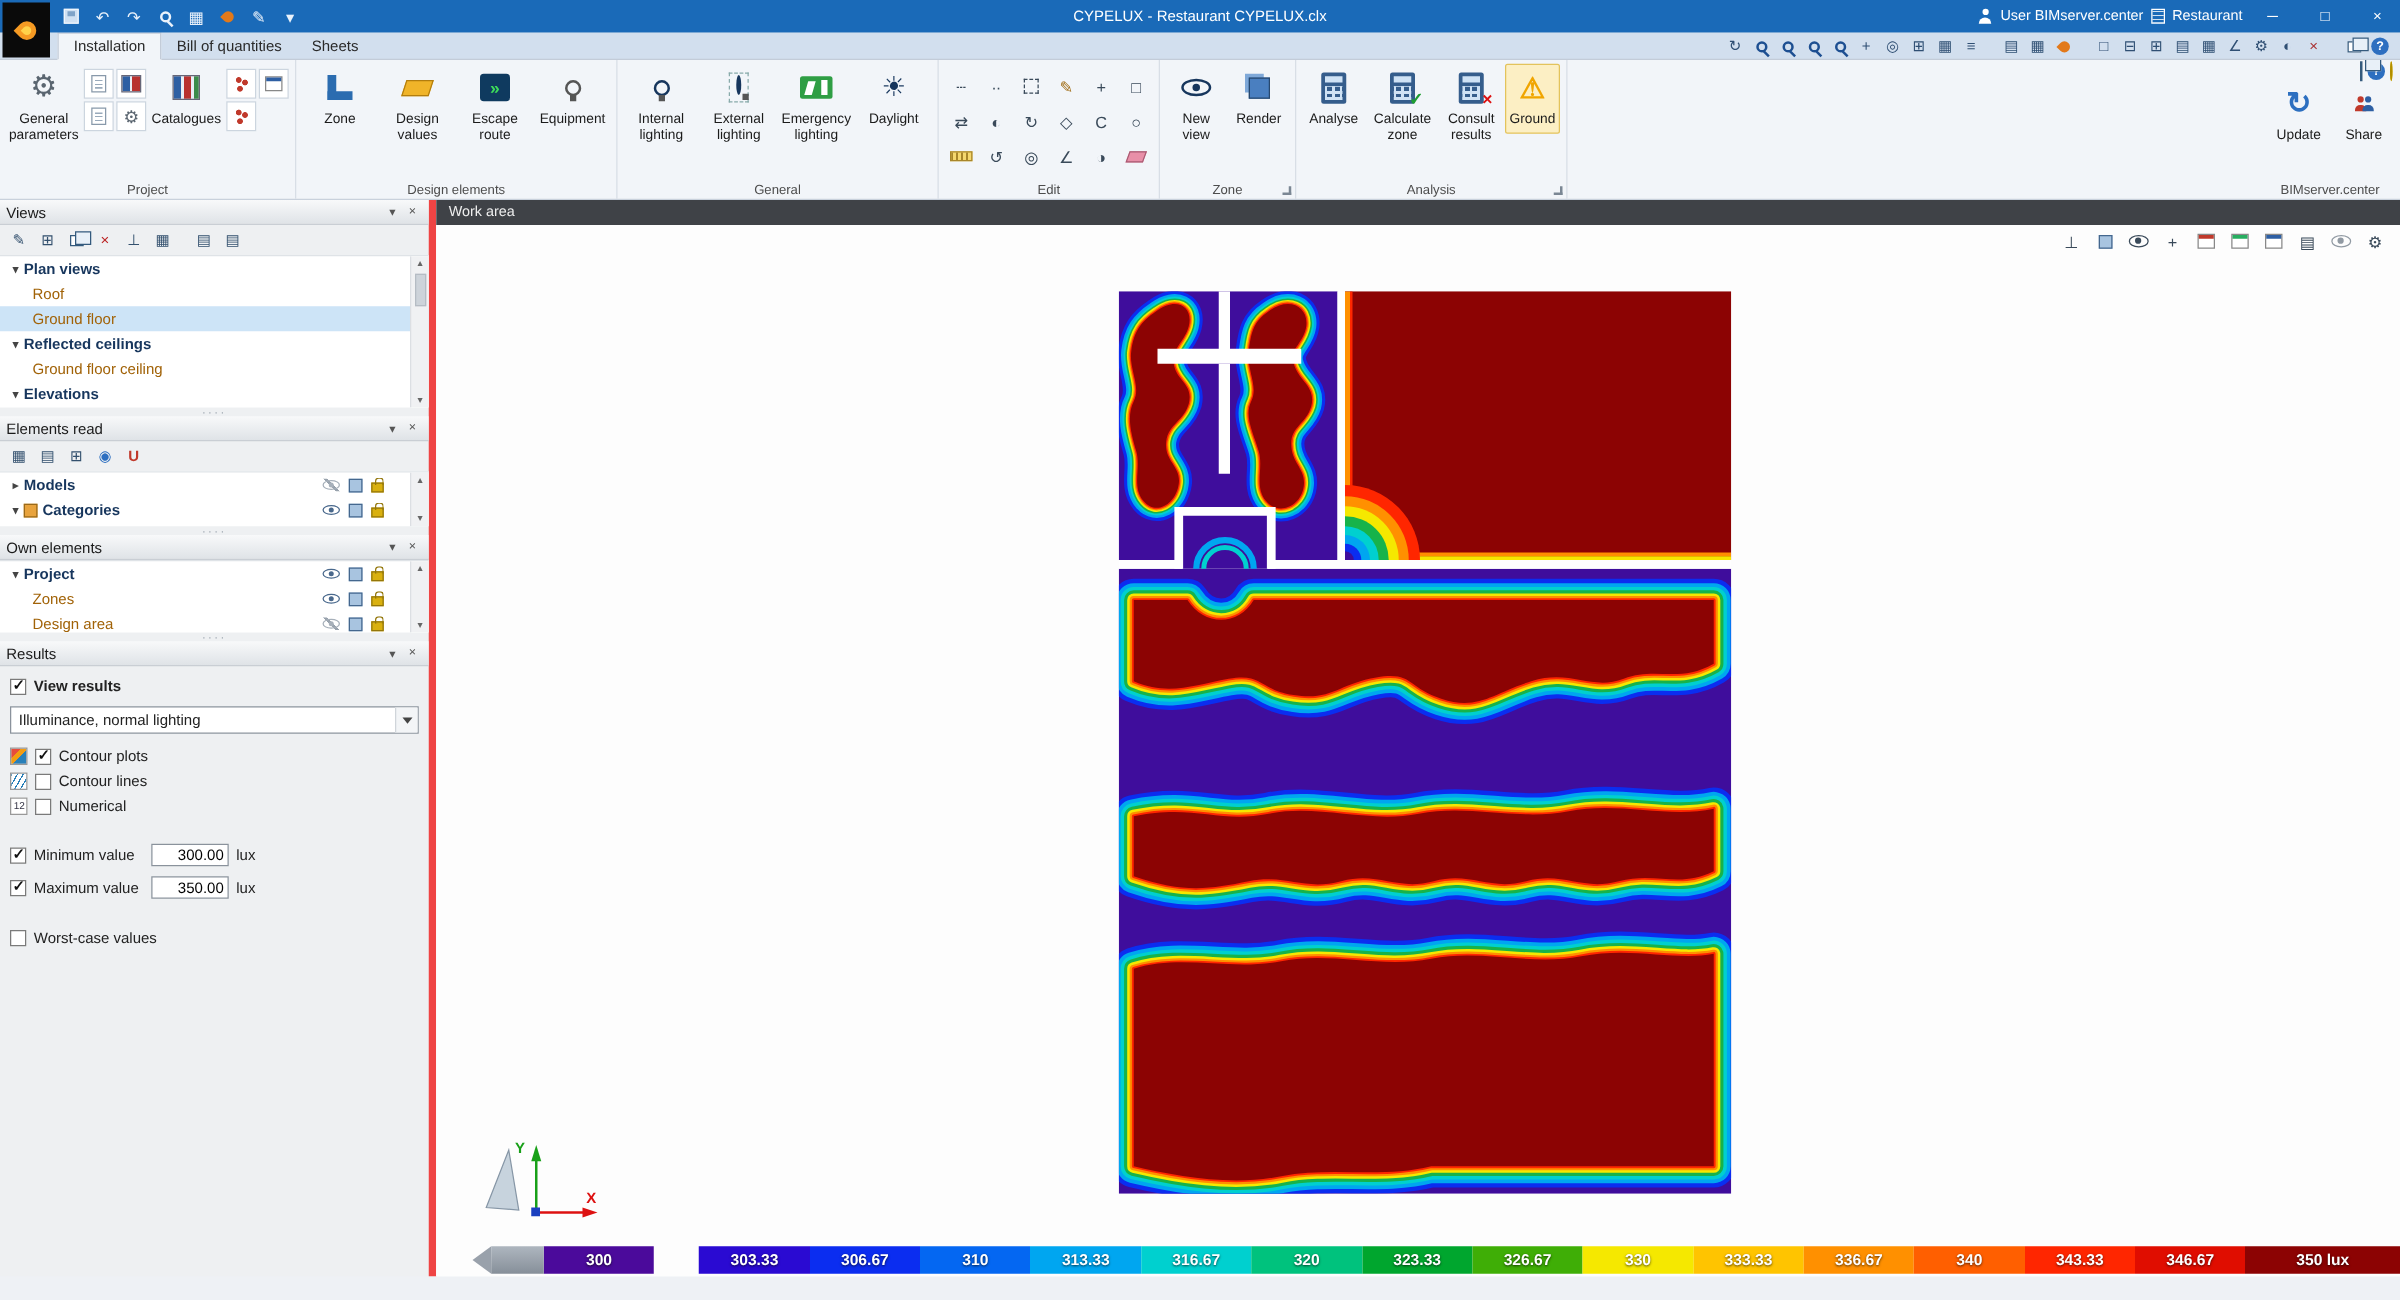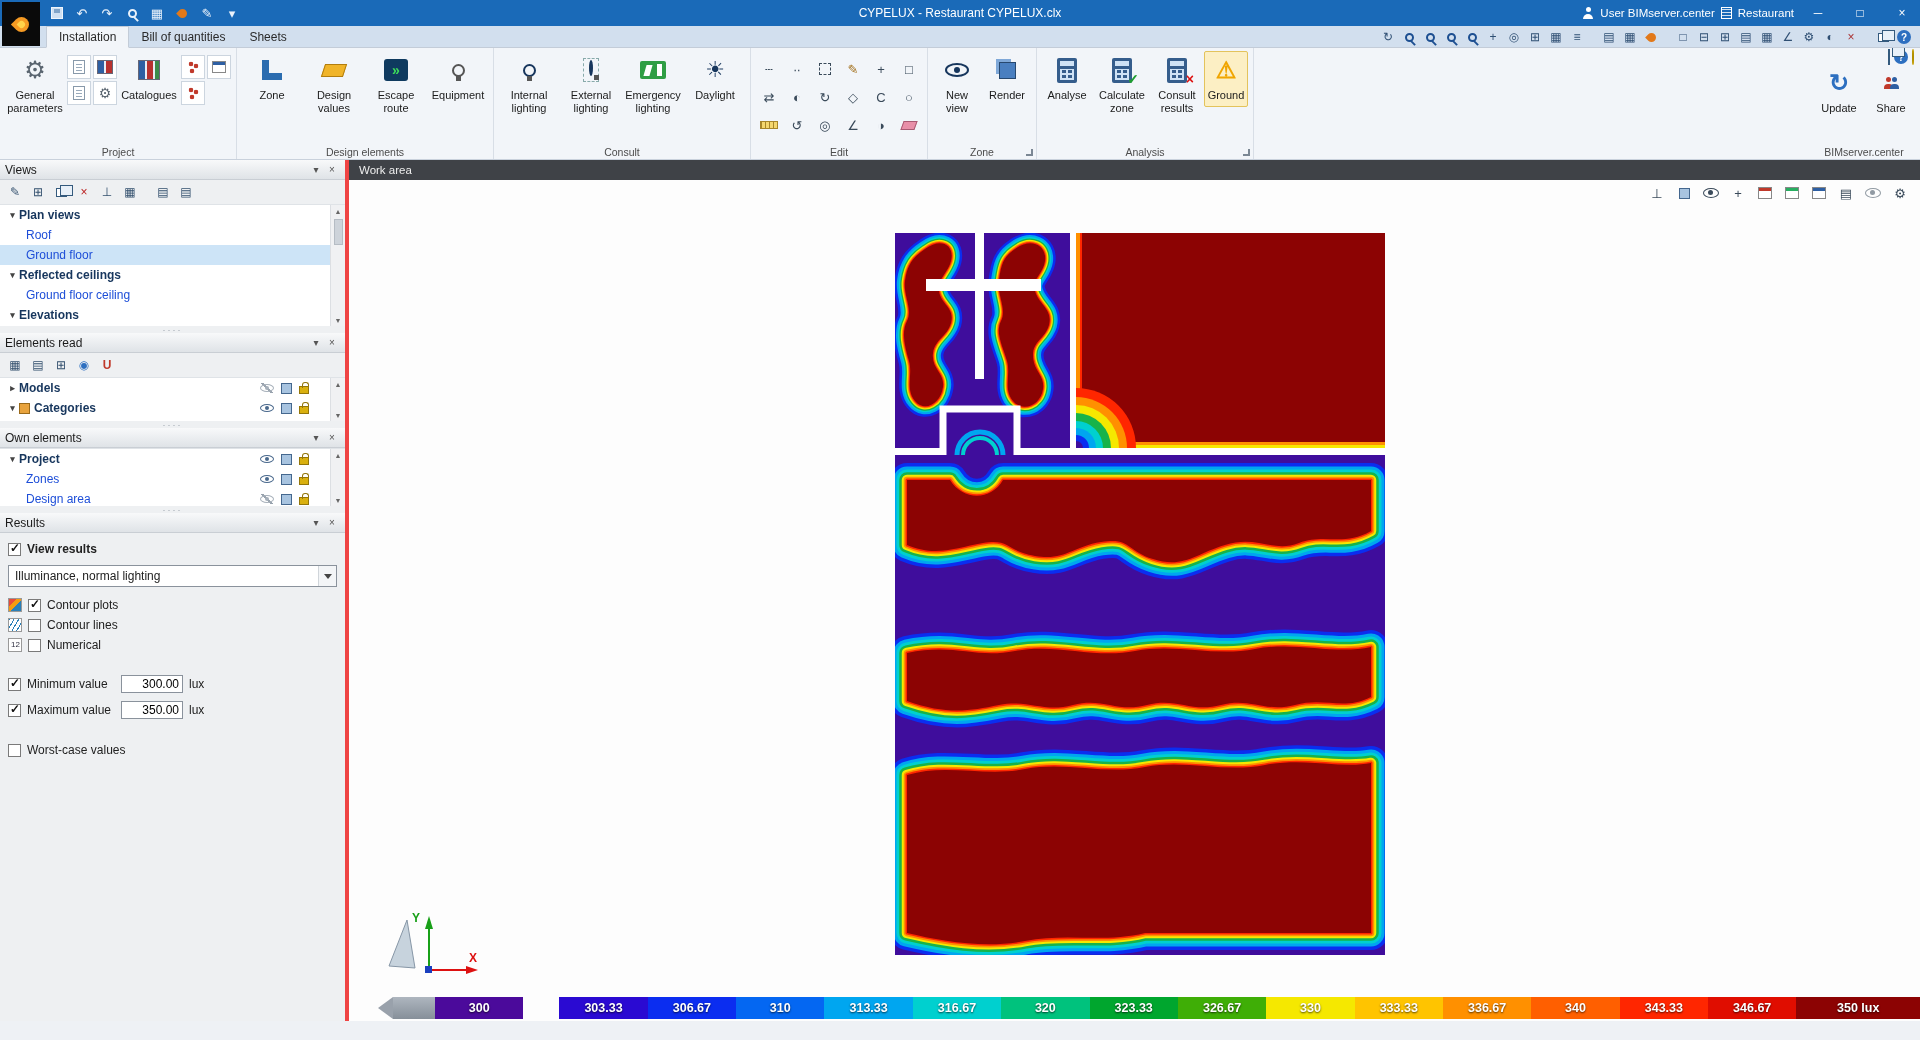--- a/index.html
+++ b/index.html
@@ -81,28 +81,28 @@
 .badge{position:absolute;right:-7px;bottom:-5px;font-weight:bold;font-size:14px}
 .warn{font-size:23px;color:#f0a500;line-height:1;font-weight:bold}
 .upd{font-size:24px;color:#2d6fc0;font-weight:bold;line-height:1}
 .person{display:inline-block;width:9px;height:12px;position:relative}
 .person::before{content:"";position:absolute;left:2px;top:0;width:5px;height:5px;border-radius:50%;background:currentColor}
 .person::after{content:"";position:absolute;left:0;bottom:0;width:9px;height:5px;border-radius:4px 4px 0 0;background:currentColor}
 .bimtop{position:absolute;top:2px;right:6px;display:flex;gap:4px}
 .rspacer{flex:1;border-right:none}
 
 
-.sidebar{position:absolute;left:0;top:160px;width:349px;bottom:19px;background:#eef0f2;border-right:4px solid #ef4444;overflow:hidden}
+.sidebar{position:absolute;left:0;top:160px;width:349px;bottom:19px;background:#eef0f2;border-right:6px solid #ef4444;overflow:hidden}
 .phead{height:20px;background:linear-gradient(#f8f9fa,#dfe3e7);border-bottom:1px solid #c9ced4;display:flex;align-items:center;padding:0 5px;color:#1a1a1a}
 .phead .sp{flex:1}
 .phx{width:16px;text-align:center;color:#555;font-size:10px}
 .ptools{height:24px;display:flex;align-items:center;gap:3px;padding:0 5px}
 .pti{width:20px;height:18px;display:flex;align-items:center;justify-content:center;font-size:12px;color:#33506e}
 .tree{background:#fff;position:relative;overflow:hidden;border-top:1px solid #dfe3e7}
-.trow{height:20px;display:flex;align-items:center;padding-left:6px;color:#1d4ed8;position:relative}
+.trow{height:20px;display:flex;align-items:center;padding-left:6px;color:#a16207;position:relative}
 .tw{width:13px;color:#444;font-size:9px;text-align:center;flex:none}
 .ind{width:20px;flex:none}
 .trow.b{font-weight:bold;color:#17365d}
 .trow.sel{background:#cde4f7}
 .micons{margin-left:auto;display:flex;align-items:center;gap:7px;padding-right:36px}
 .vscroll{position:absolute;right:0;top:0;bottom:0;width:15px;background:#f0f1f3;border-left:1px solid #dcdfe3;display:flex;flex-direction:column;align-items:center;font-size:7px;color:#666}
 .vscroll .a{height:12px;display:flex;align-items:center}
 .vthumb{width:9px;height:26px;background:#cdd3da;border:1px solid #b5bcc4;margin:2px 0}
 .vfill{flex:1}
 .psplit{height:7px;display:flex;align-items:center;justify-content:center;color:#97a0aa;font-size:9px;letter-spacing:2px}
@@ -340,21 +340,21 @@
             <span class="emg"></span>
           </span>
         <span>Emergency lighting</span>
       </div>
       <div class="rbtn">
         <span class="ric">
             <span class="sun">☀</span>
           </span>
         <span>Daylight</span>
       </div>
-      <div class="rglabel">Consult</div>
+      <div class="rglabel">General</div>
     </div>
 
     <div class="rgroup">
       <div class="egrid">
         <span class="etool">┄</span>
         <span class="etool">∙∙</span>
         <span class="etool">
             <span class="dashsq"></span>
           </span>
         <span class="etool" style="color:#a3701c">✎</span>

